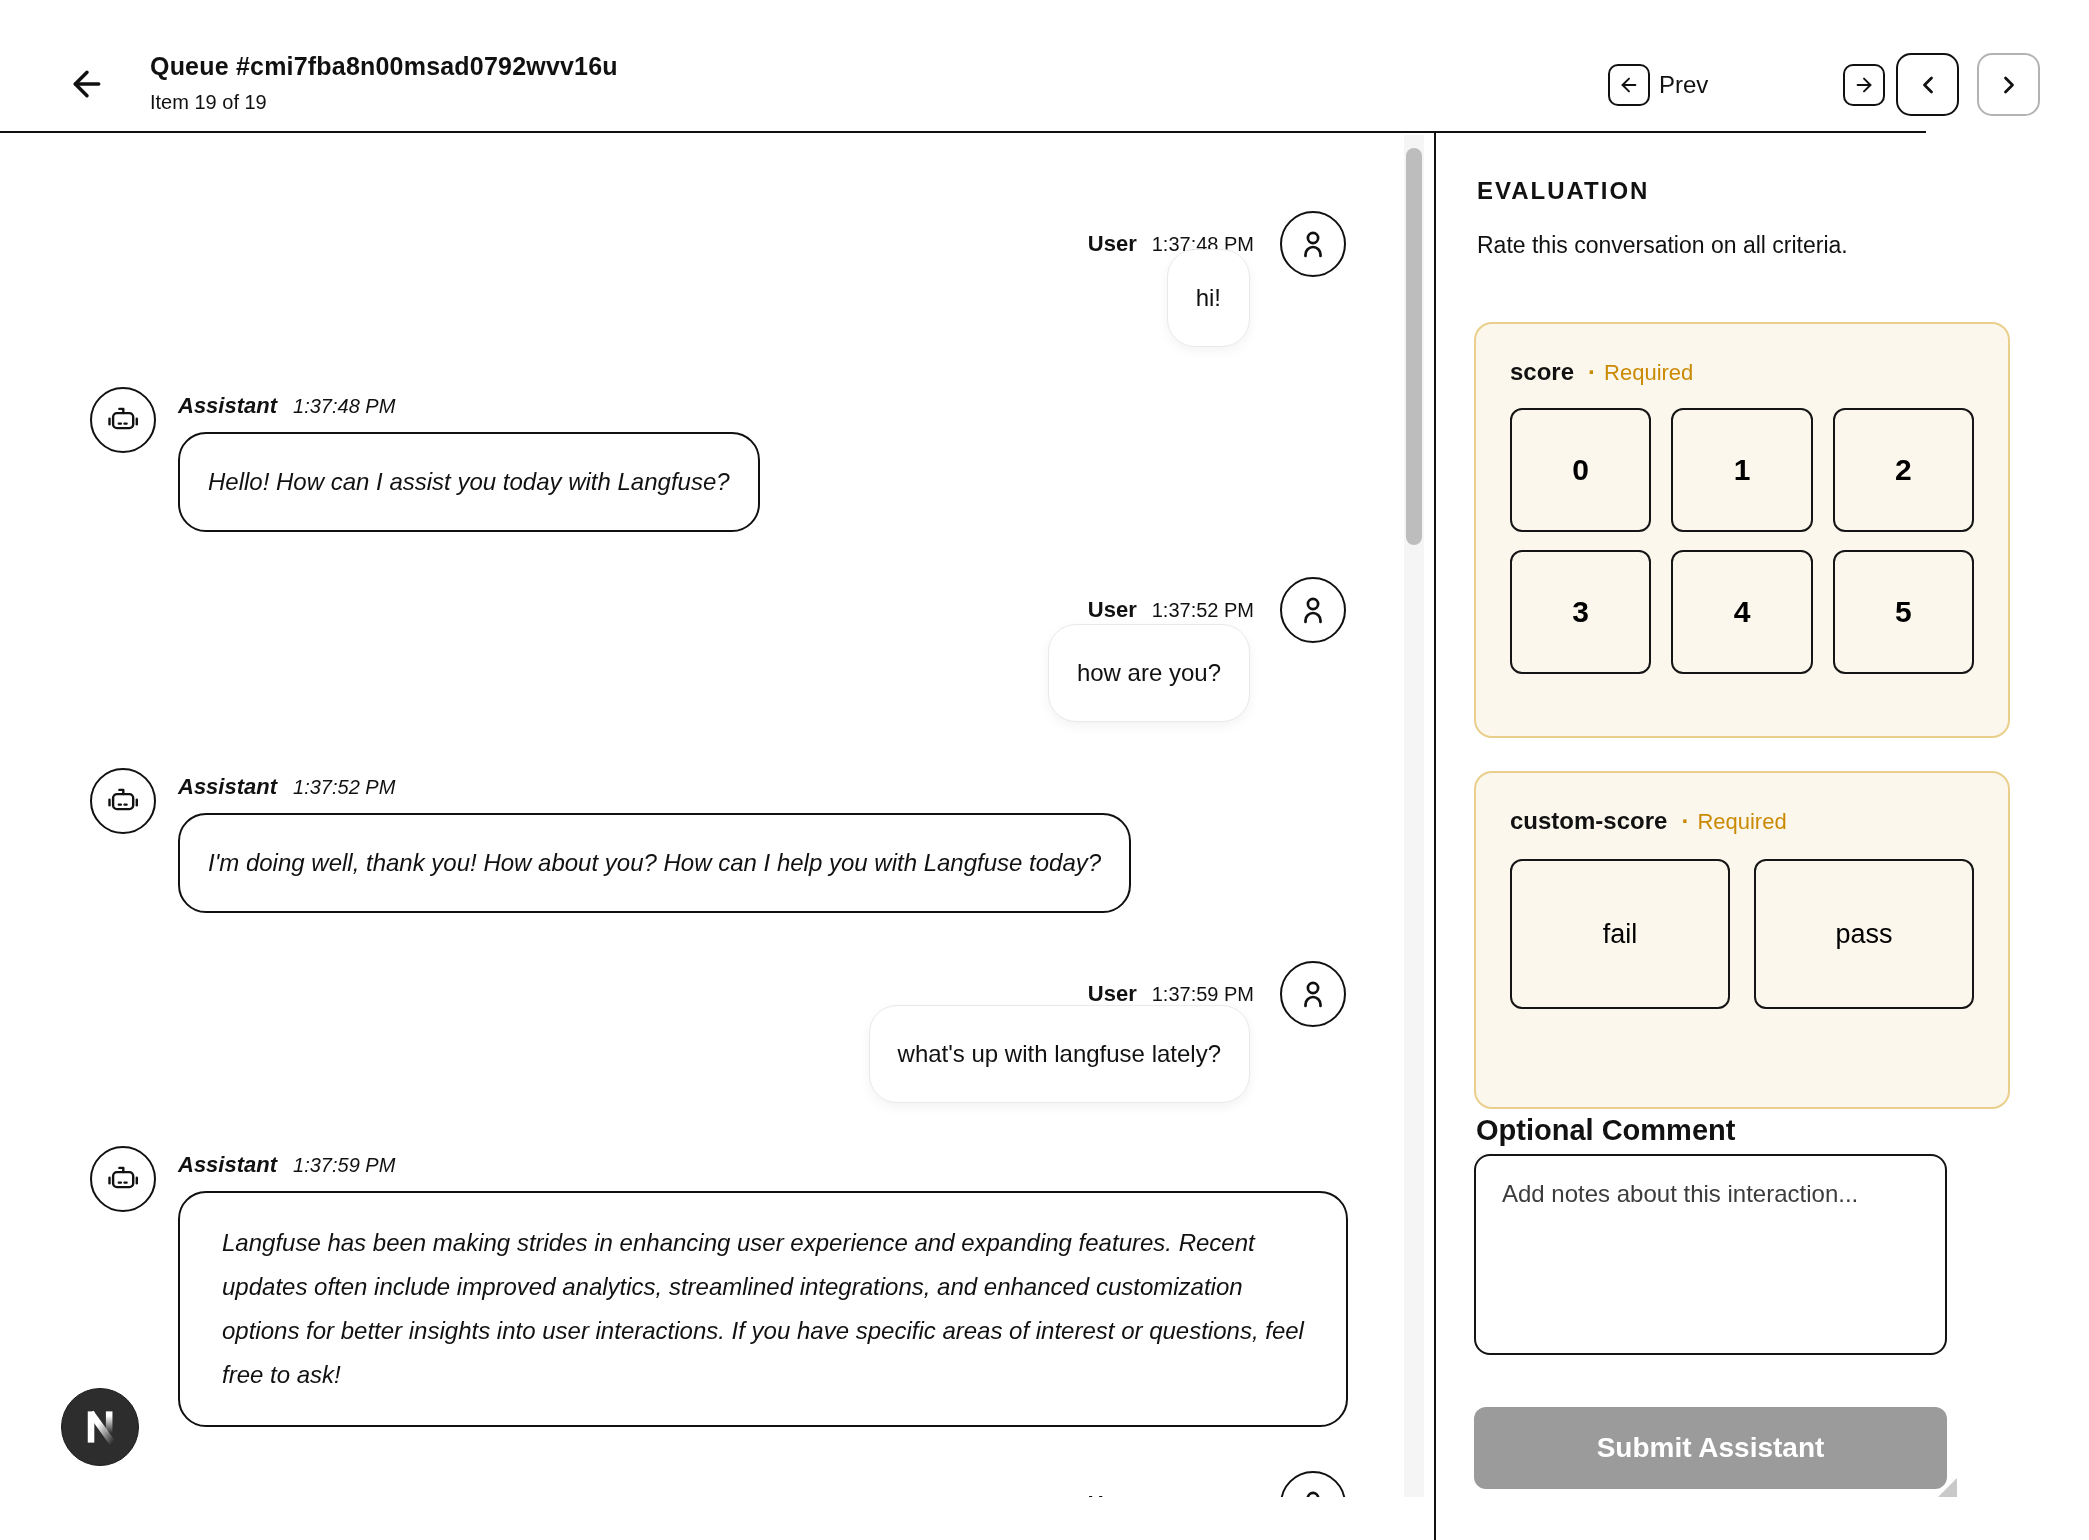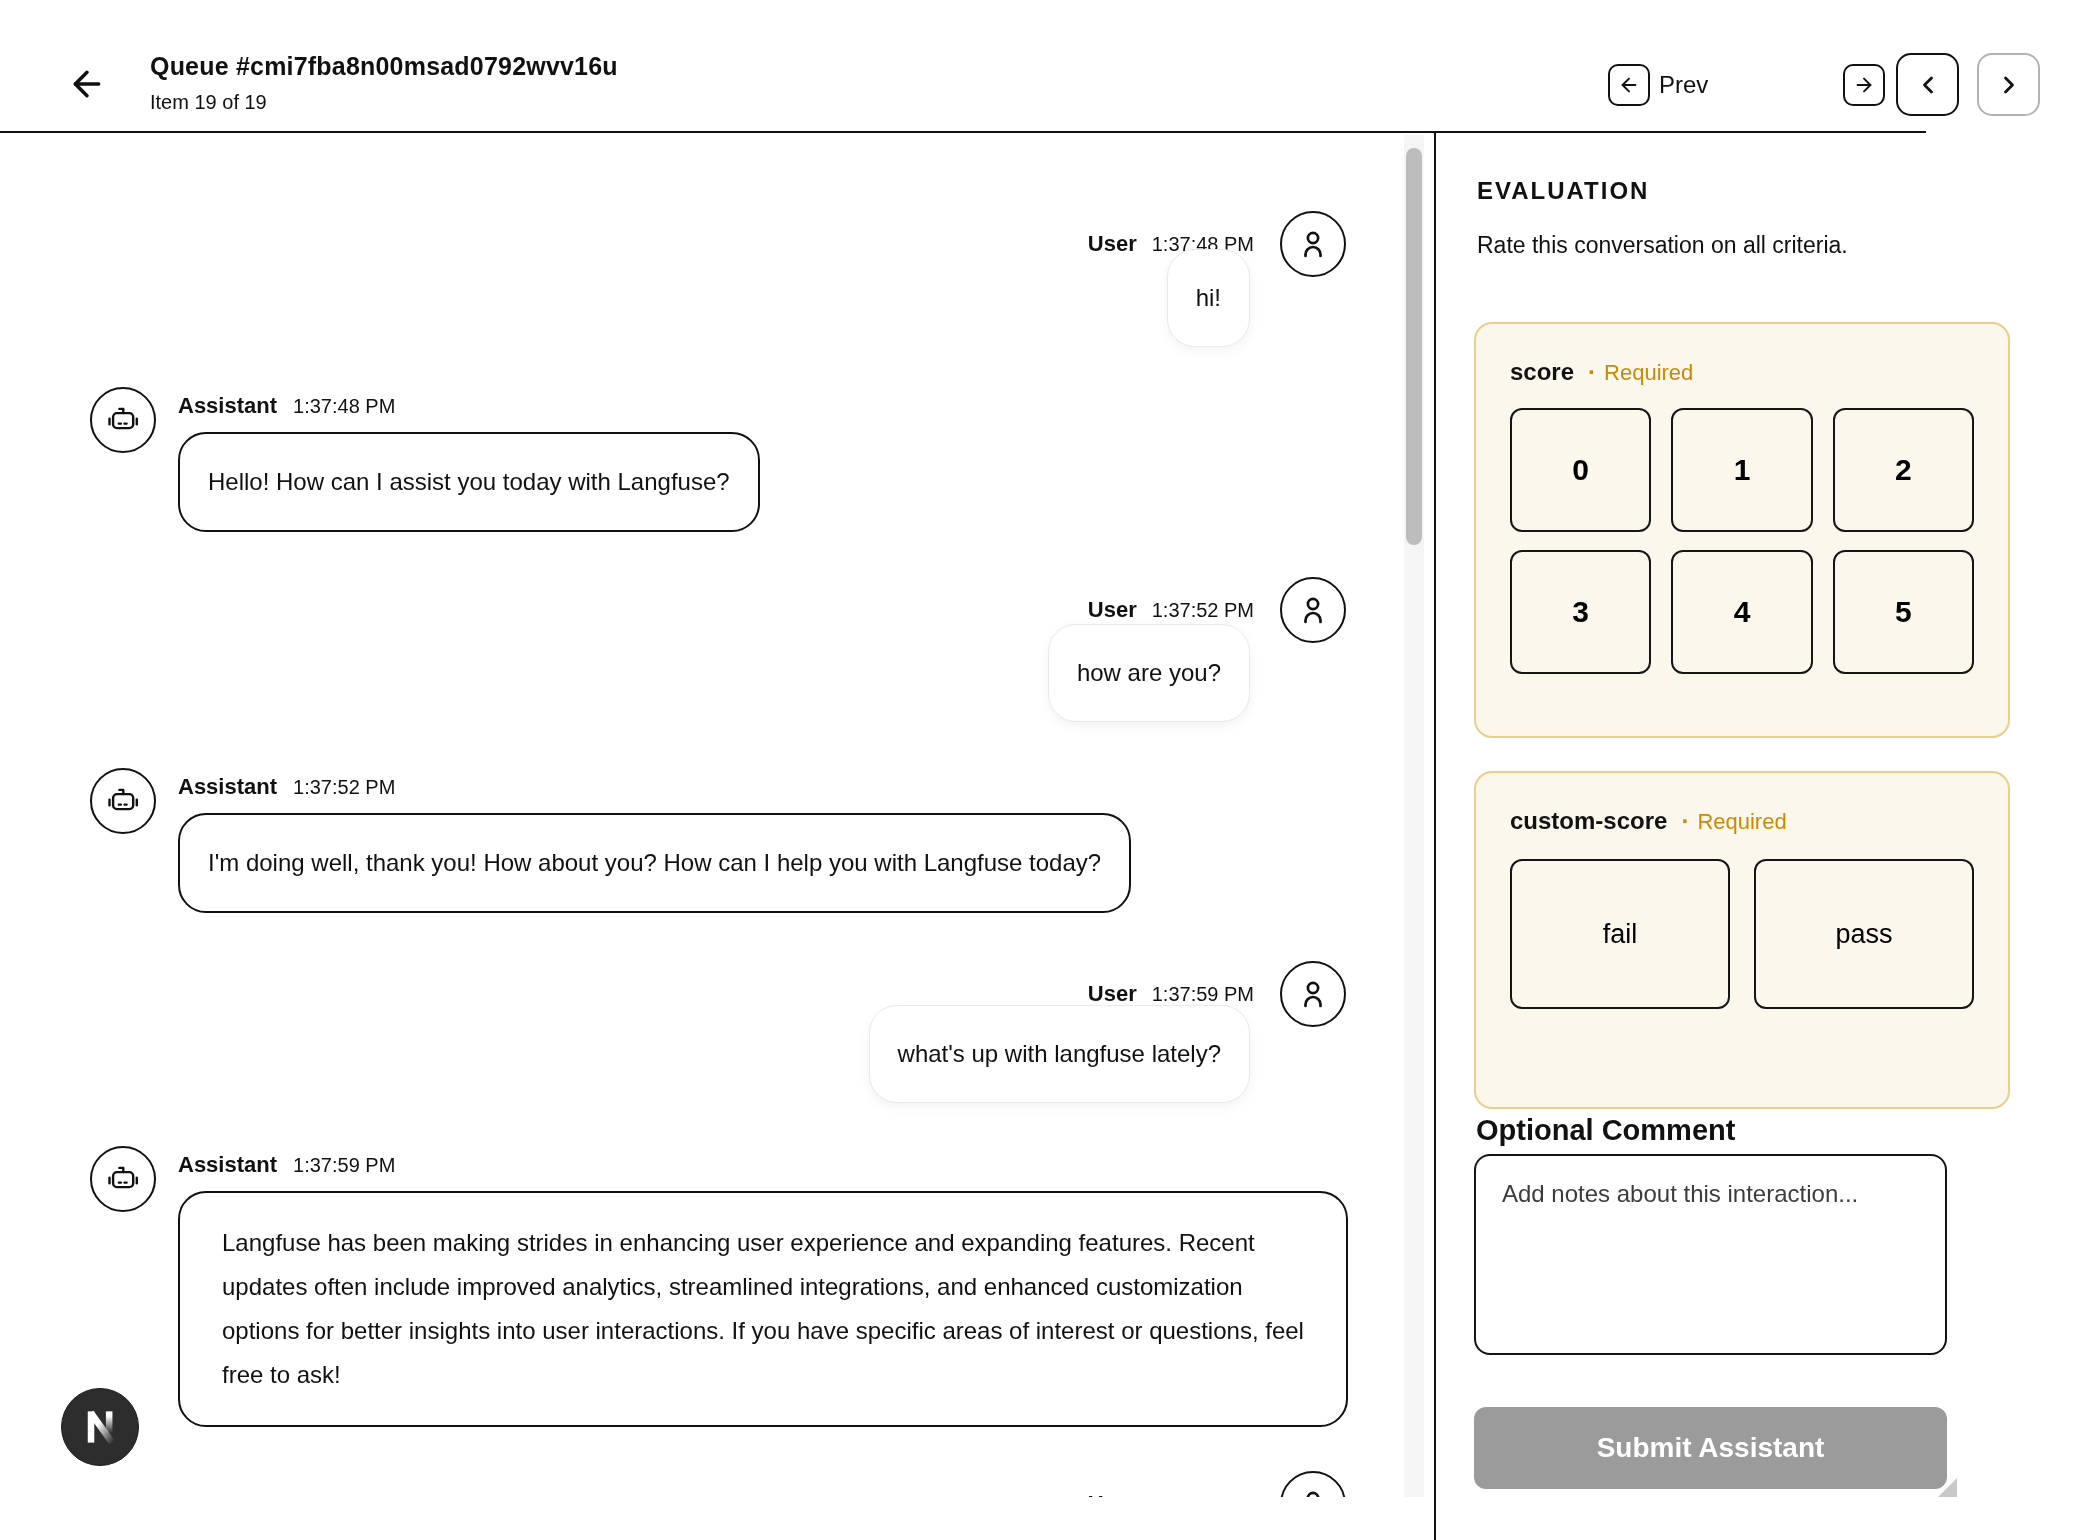--- a/index.html
+++ b/index.html
@@ -35,21 +35,21 @@
   .uname{font-weight:700;font-size:22px;}
   .utime{font-size:20px;margin-left:15px;}
   .u-head .avatar{margin-left:26px;}
   .u-bubble-row{display:flex;justify-content:flex-end;padding-right:182px;margin-top:-28px;}
 
   .bubble{background:#fff;font-size:24px;line-height:30px;padding:33px 28px;border-radius:28px;width:fit-content;}
   .bubble.user{border:1.5px solid #e9e9e9;box-shadow:0 4px 12px rgba(0,0,0,.05);}
   .bubble.assist{border:2.2px solid #111;}
   .bubble.wide{width:1170px;box-sizing:border-box;line-height:44px;padding:28px 42px;}
 
-  .a-group{position:relative;padding-left:178px;}
+  .a-group{position:relative;padding-left:178px;font-style:italic;}
   .a-avatar{position:absolute;left:90px;top:0;}
   .a-head{display:flex;align-items:center;padding-top:6px;}
   .aname{font-weight:700;font-size:22px;}
   .atime{font-size:20px;margin-left:16px;}
   .a-bubble-row{margin-top:13px;}
 
   .g2{margin-top:40px;} .g3{margin-top:45px;} .g4{margin-top:46px;}
   .g5{margin-top:48px;} .g6{margin-top:43px;} .g7{margin-top:44px;}
   .g3 .u-bubble-row{margin-top:-19px;} .g5 .u-bubble-row{margin-top:-22px;}
   .g7 .u-bubble-row{margin-top:-33px;}

